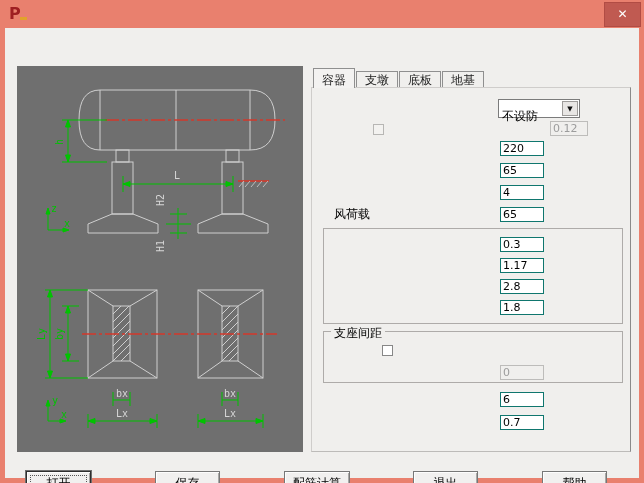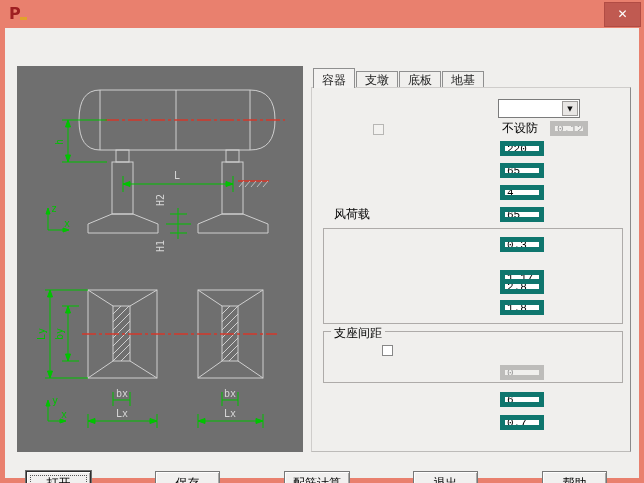--- a/index.html
+++ b/index.html
@@ -20,25 +20,25 @@
   .tabstrip{position:absolute;left:308px;top:40px;height:20px;display:flex;align-items:flex-end;}
   .tab{height:17px;padding:0 8px 0 8px;font-size:12px;color:#1c1c1c;background:#f0efed;
     border:1px solid #8f8f8f;border-bottom:none;margin-right:1px;margin-top:22px;}
   .tab.active{height:20px;background:#f3f2f1;position:relative;z-index:3;padding-top:3px;}
   .tabpage{position:absolute;left:306px;top:59px;width:320px;height:365px;
     border:1px solid #cfcdcb;border-right-color:#8a8a8a;border-bottom-color:#bdbbb9;background:#f0efed;z-index:1;}
 
   .lbl{position:absolute;font-size:12px;color:#000;text-align:right;white-space:nowrap;}
   .lbl.dis{color:#9c9c9c;}
   .unit{position:absolute;font-size:11px;color:#000;white-space:nowrap;}
-  .tbox{position:absolute;width:44px;height:15px;background:#fff;border:5px solid #0f766e;
-    font-size:11px;padding:0 0 0 2px;line-height:13px;color:#000;z-index:2;font-family:Liberation Mono, monospace;}
+  .tbox{position:absolute;width:44px;height:15px;background:#fff;border:1px solid #0f766e;
+    font-size:11px;padding:0 0 0 2px;line-height:13px;color:#000;z-index:2;}
   .tbox.dis{background:#f0efed;color:#9c9c9c;border-color:#bdbcba;}
   .combo{position:absolute;left:493px;top:71px;width:82px;height:19px;background:#fff;border:1px solid #7b7b7b;z-index:2;}
-  .combo-text{position:absolute;left:3px;top:20px;font-size:12px;color:#000;}
+  .combo-text{position:absolute;left:3px;top:8px;font-size:12px;color:#000;}
   .combo-arrow{position:absolute;right:1px;top:1px;width:16px;height:15px;background:#e8e6e4;
     border:1px solid #9d9b99;text-align:center;font-size:7px;line-height:14px;color:#111;}
   .cb{position:absolute;width:11px;height:11px;background:#fff;border:1px solid #878787;z-index:2;}
   .cb.dis{border-color:#b7b6b4;background:#f3f2f0;}
   .grp{position:absolute;border:1px solid #aeaba9;z-index:1;}
   .grp-title{position:absolute;font-size:12px;color:#000;background:#f0efed;padding:0 3px;z-index:2;white-space:nowrap;}
 
   .btn{position:absolute;top:443px;width:65px;height:25px;background:#f1f0ef;border:1px solid #777;
     box-shadow:inset 1px 1px 0 #fdfdfd, inset -1px -1px 0 #a9a8a6;
     font-size:12px;color:#000;text-align:center;line-height:23px;}
@@ -256,21 +256,21 @@
     <div class="unit" style="left:555px;top:181px;">kN</div>
 
     <div class="grp" style="left:318px;top:200px;width:300px;height:96px;"></div>
     <div class="grp-title" style="left:326px;top:178px;">风荷载</div>
 
     <div class="lbl" style="left:330px;top:211px;width:160px;">基本风压 w0</div>
     <input class="tbox" style="left: 495px; top: 209px;" value="0.3">
     <div class="unit" style="left:555px;top:211px;">kN/m2</div>
 
     <div class="lbl" style="left:330px;top:232px;width:160px;">风压高度变化系数 μz</div>
-    <input class="tbox" style="left: 495px; top: 242px;" value="1.17">
+    <input class="tbox" style="left: 495px; top: 230px;" value="1.17">
 
     <div class="lbl" style="left:330px;top:253px;width:160px;">挡风面积 AxOz</div>
     <input class="tbox" style="left: 495px; top: 251px;" value="2.8">
     <div class="unit" style="left:555px;top:253px;">m2</div>
 
     <div class="lbl" style="left:330px;top:274px;width:160px;">挡风面积 AyOz</div>
     <input class="tbox" style="left: 495px; top: 272px;" value="1.8">
     <div class="unit" style="left:555px;top:274px;">m2</div>
 
     <div class="grp" style="left:318px;top:303px;width:300px;height:52px;"></div>

